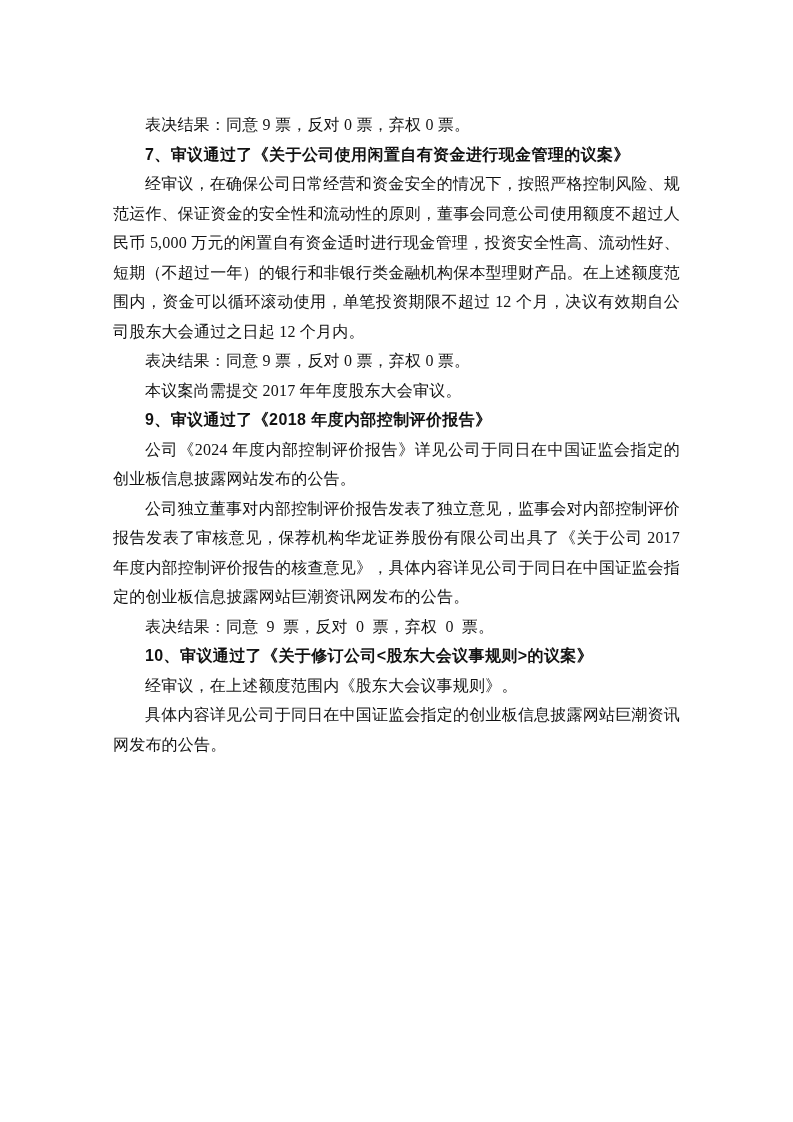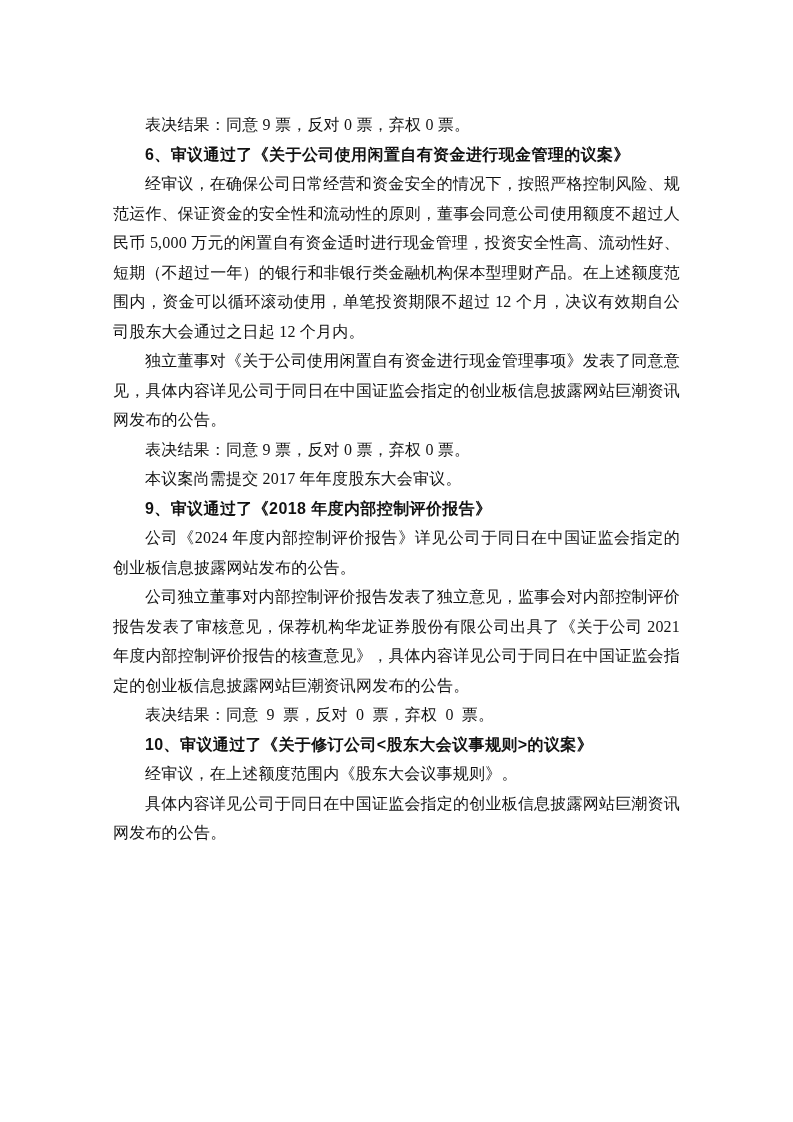--- a/index.html
+++ b/index.html
@@ -35,26 +35,25 @@
     font-family: "Liberation Sans", "DejaVu Sans", sans-serif;
     letter-spacing: 0.4px;
   }
 </style>
 </head>
 <body>
 
 <div class="page">
   <div class="doc">
     <p>表决结果：同意 9 票，反对 0 票，弃权 0 票。</p>
-    <p class="heading">6、审议通过了《关于公司使用闲置自有资金进行现金管理的议案》</p>
+    <p class="heading">7、审议通过了《关于公司使用闲置自有资金进行现金管理的议案》</p>
     <p>经审议，在确保公司日常经营和资金安全的情况下，按照严格控制风险、规范运作、保证资金的安全性和流动性的原则，董事会同意公司使用额度不超过人民币 5,000 万元的闲置自有资金适时进行现金管理，投资安全性高、流动性好、短期（不超过一年）的银行和非银行类金融机构保本型理财产品。在上述额度范围内，资金可以循环滚动使用，单笔投资期限不超过 12 个月，决议有效期自公司股东大会通过之日起 12 个月内。</p>
-    <p>独立董事对《关于公司使用闲置自有资金进行现金管理事项》发表了同意意见，具体内容详见公司于同日在中国证监会指定的创业板信息披露网站巨潮资讯网发布的公告。</p>
     <p>表决结果：同意 9 票，反对 0 票，弃权 0 票。</p>
     <p>本议案尚需提交 2017 年年度股东大会审议。</p>
     <p class="heading">9、审议通过了《2018 年度内部控制评价报告》</p>
     <p>公司《2024 年度内部控制评价报告》详见公司于同日在中国证监会指定的创业板信息披露网站发布的公告。</p>
-    <p>公司独立董事对内部控制评价报告发表了独立意见，监事会对内部控制评价报告发表了审核意见，保荐机构华龙证券股份有限公司出具了《关于公司 2021 年度内部控制评价报告的核查意见》，具体内容详见公司于同日在中国证监会指定的创业板信息披露网站巨潮资讯网发布的公告。</p>
+    <p>公司独立董事对内部控制评价报告发表了独立意见，监事会对内部控制评价报告发表了审核意见，保荐机构华龙证券股份有限公司出具了《关于公司 2017 年度内部控制评价报告的核查意见》，具体内容详见公司于同日在中国证监会指定的创业板信息披露网站巨潮资讯网发布的公告。</p>
     <p>表决结果：同意 9 票，反对 0 票，弃权 0 票。</p>
     <p class="heading">10、审议通过了《关于修订公司&lt;股东大会议事规则&gt;的议案》</p>
     <p>经审议，在上述额度范围内《股东大会议事规则》。</p>
     <p>具体内容详见公司于同日在中国证监会指定的创业板信息披露网站巨潮资讯网发布的公告。</p>
   </div>
 </div>
 
 </body></html>

